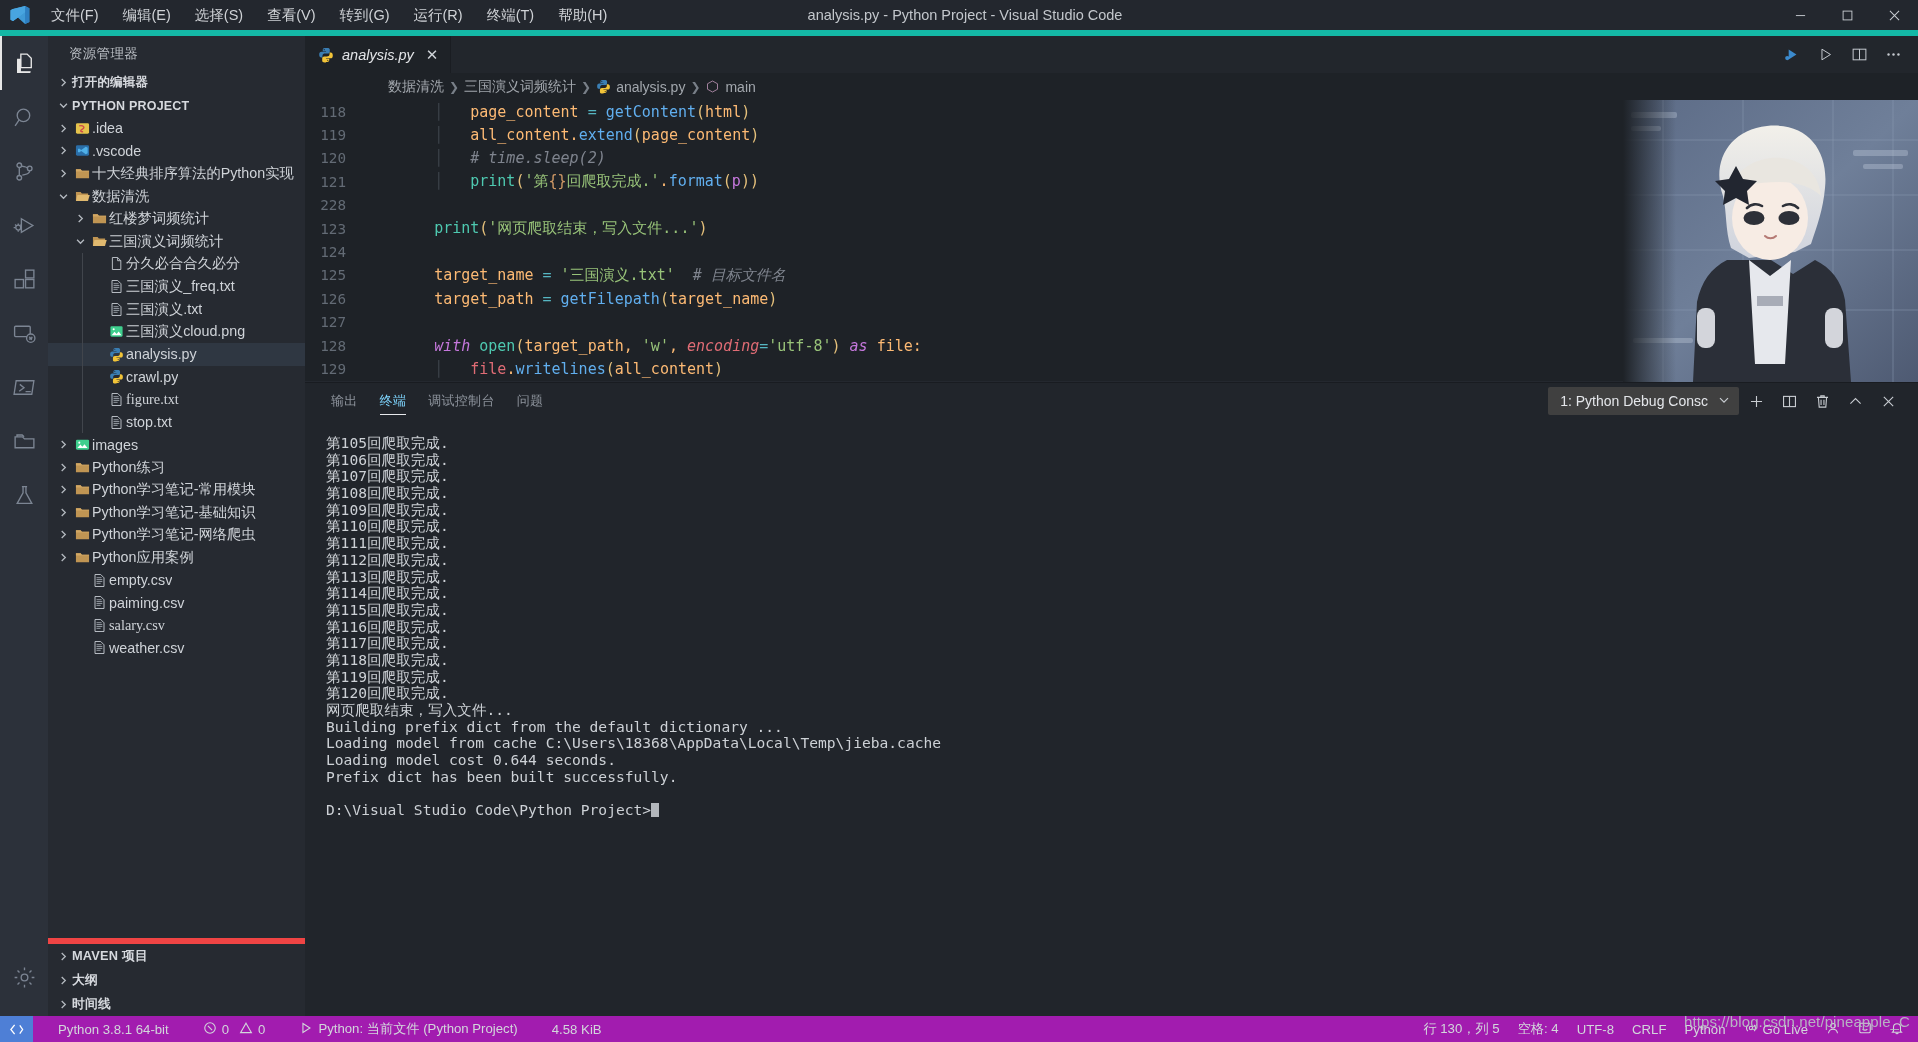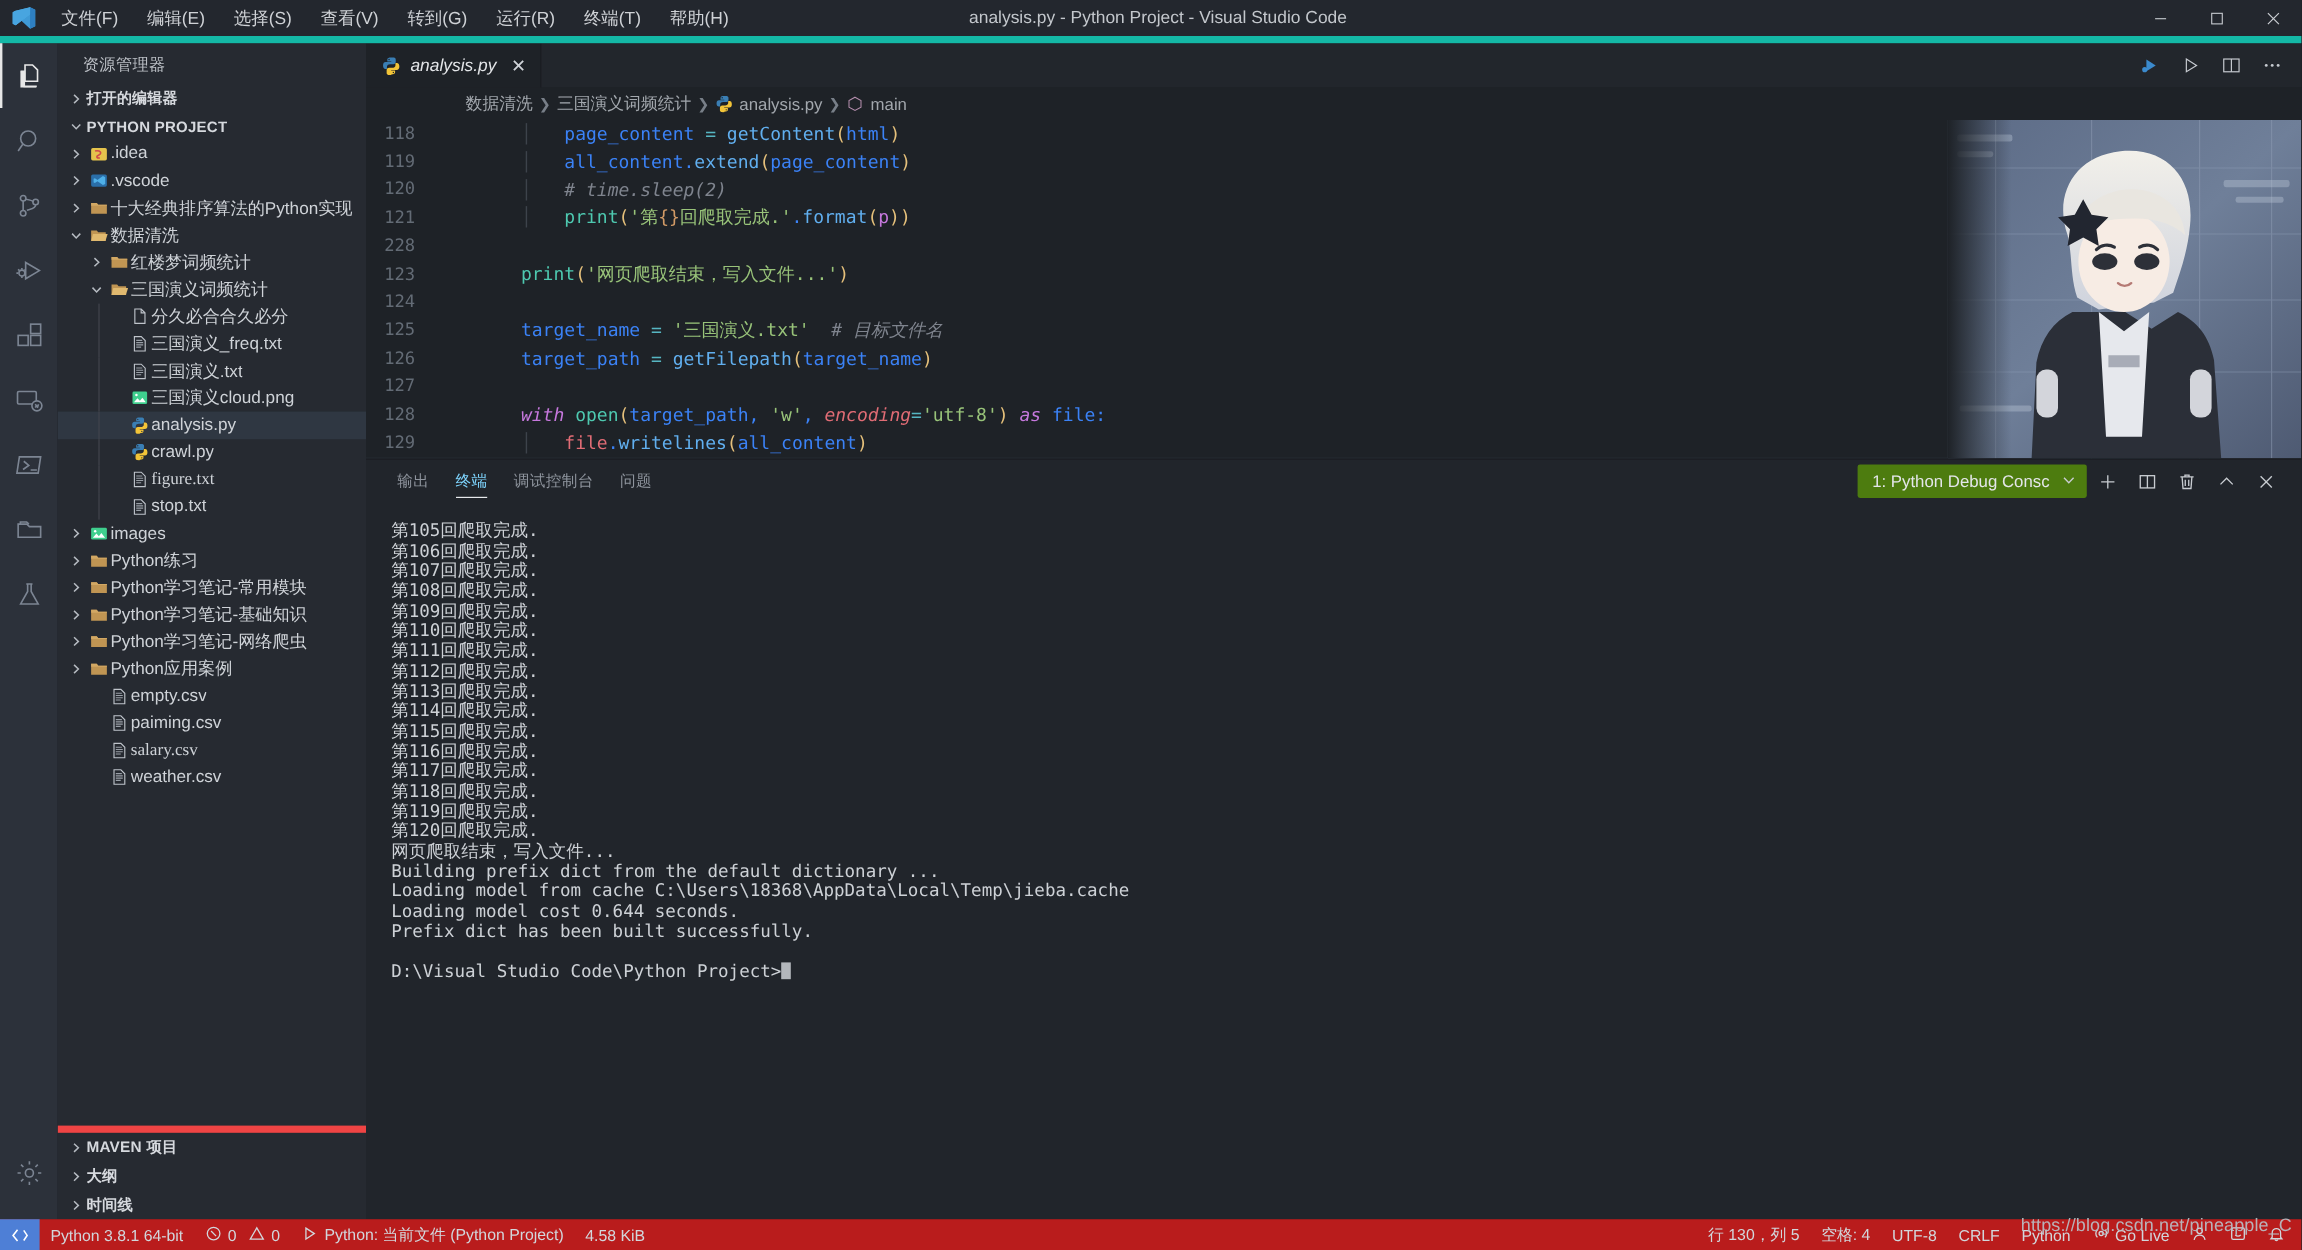--- a/index.html
+++ b/index.html
@@ -115,21 +115,21 @@
     font-size:14.3px;
   }
   .code { padding-left:25px; color:#d4d7db; position:relative; }
   .indent-guide { color:#3d434b; }
   
   .t-kw      { color:#c678dd; font-style:italic; }
   .t-fn      { color:#61afef; }
   .t-builtin { color:#4ec9b0; }
   .t-str     { color:#98c379; }
   .t-com     { color:#7f848e; font-style:italic; }
-  .t-var     { color:#3b82f6; }
+  .t-var     { color:#fdba74; }
   .t-par     { color:#e5c07b; }
   .t-op      { color:#56b6c2; }
   .t-param   { color:#e06c75; font-style:italic; }
   .t-self    { color:#e06c75; }
   .t-brace   { color:#d19a66; }
   .t-pink    { color:#c678dd; }
 
   
   .anime-overlay {
     position:absolute; right:0; top:0; width:295px; height:282px; overflow:hidden;
@@ -142,40 +142,40 @@
   .ptab {
     font-size:13px; color:#8e949d; padding:0 11px; height:36px; display:flex; align-items:center;
     position:relative; cursor:pointer; letter-spacing:.3px;
   }
   .ptab.active { color:#7dd3fc; }
   .ptab.active::after {
     content:""; position:absolute; bottom:4px; left:11px; right:11px; height:1.5px; background:#e7e9ec;
   }
   .panelhead-right { margin-left:auto; display:flex; align-items:center; gap:2px; padding-right:14px; }
   .term-select {
-    background:#4d7c0f; color:#e4e6ea; font-size:14px; height:28px; display:flex;
+    background:#404040; color:#e4e6ea; font-size:14px; height:28px; display:flex;
     align-items:center; gap:10px; padding:0 9px 0 12px; border-radius:2px; cursor:pointer;
     min-width:178px; justify-content:space-between;
   }
   .term-select svg { width:12px; height:12px; color:#c8ccd1; }
   .ph-btn { width:31px; height:31px; display:flex; align-items:center; justify-content:center; color:#c8ccd1; border-radius:4px; }
   .ph-btn svg { width:17px; height:17px; }
 
   .terminal {
     flex:1 1 auto; padding:16px 0 0 21px; overflow:hidden;
     font-family:"DejaVu Sans Mono","Liberation Mono",monospace;
     font-size:14.6px; line-height:16.7px; color:#cdd1d6; white-space:pre;
   }
   .tline { height:16.7px; }
   .term-caret { display:inline-block; width:8px; height:14px; background:#cdd1d6; opacity:.85; vertical-align:-2px; }
 
   
   .statusbar {
-    height:26px; flex:0 0 26px; background:#b91c1c; display:flex; align-items:flex-end;
-    font-size:13.2px; color:#d2d6db; position:relative;
+    height:26px; flex:0 0 26px; background:#a21caf; display:flex; align-items:flex-end;
+    font-size:13.2px; color:#d2d6db; position:relative;gap:16px;
   }
   .sb-remote { width:33px; height:26px; background:#4e7fd6; display:flex; align-items:center; justify-content:center; }
   .sb-remote svg { width:15px; height:15px; color:#fff; }
   .st-item { display:flex; align-items:center; gap:5px; padding:0 9px; height:26px; white-space:nowrap; cursor:pointer;}
   .st-item svg { width:14px; height:14px; }
   .st-right { margin-left:auto; display:flex; align-items:center; }
   .watermark {
     position:absolute; right:8px; top:-3px; font-size:15px; color:#b9bec5; opacity:.92;
     font-family:"Liberation Sans",sans-serif; pointer-events:none; letter-spacing:.1px;
   }

